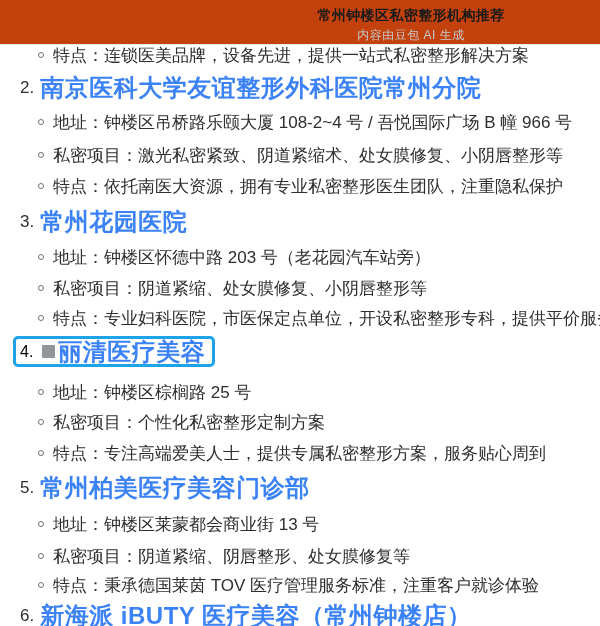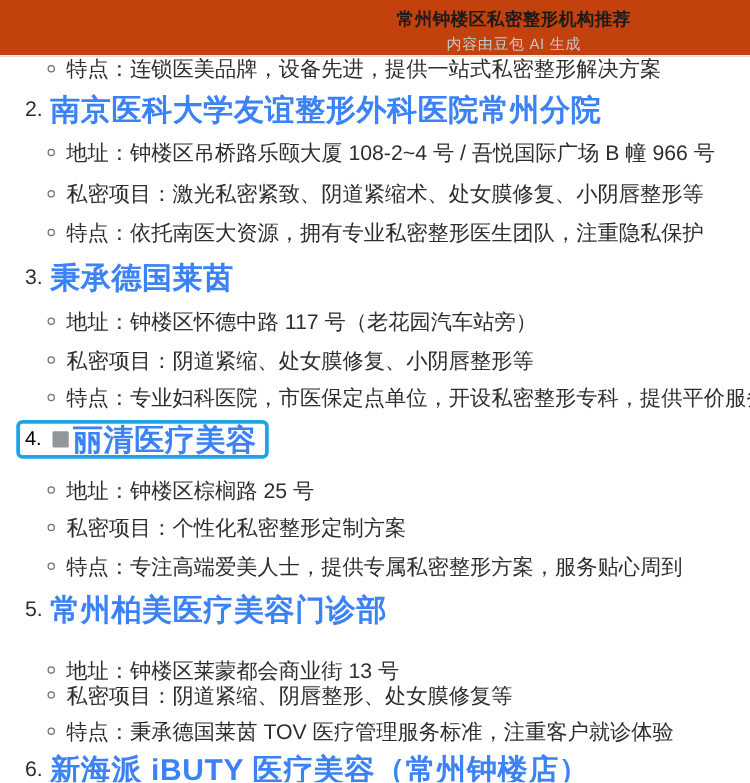--- a/index.html
+++ b/index.html
@@ -70,25 +70,25 @@
     <span class="circle"></span>
     <span>私密项目：激光私密紧致、阴道紧缩术、处女膜修复、小阴唇整形等</span>
   </div>
   <div class="row bullet-row" style="top:170px">
     <span class="circle"></span>
     <span>特点：依托南医大资源，拥有专业私密整形医生团队，注重隐私保护</span>
   </div>
 
   <div class="row head-row" style="top:206px">
     <span class="head-num">3.</span>
-    <span class="head-name">秉承德国莱茵</span>
+    <span class="head-name">常州花园医院</span>
   </div>
   <div class="row bullet-row" style="top:241px">
     <span class="circle"></span>
-    <span>地址：钟楼区怀德中路 117 号（老花园汽车站旁）</span>
+    <span>地址：钟楼区怀德中路 203 号（老花园汽车站旁）</span>
   </div>
   <div class="row bullet-row" style="top:272px">
     <span class="circle"></span>
     <span>私密项目：阴道紧缩、处女膜修复、小阴唇整形等</span>
   </div>
   <div class="row bullet-row" style="top:302px">
     <span class="circle"></span>
     <span>特点：专业妇科医院，市医保定点单位，开设私密整形专科，提供平价服务</span>
   </div>
 
@@ -109,21 +109,21 @@
   </div>
   <div class="row bullet-row" style="top:437px">
     <span class="circle"></span>
     <span>特点：专注高端爱美人士，提供专属私密整形方案，服务贴心周到</span>
   </div>
 
   <div class="row head-row" style="top:472px">
     <span class="head-num">5.</span>
     <span class="head-name">常州柏美医疗美容门诊部</span>
   </div>
-  <div class="row bullet-row" style="top:520px">
+  <div class="row bullet-row" style="top:508px">
     <span class="circle"></span>
     <span>地址：钟楼区莱蒙都会商业街 13 号</span>
   </div>
   <div class="row bullet-row" style="top:540px">
     <span class="circle"></span>
     <span>私密项目：阴道紧缩、阴唇整形、处女膜修复等</span>
   </div>
   <div class="row bullet-row" style="top:569px">
     <span class="circle"></span>
     <span>特点：秉承德国莱茵 TOV 医疗管理服务标准，注重客户就诊体验</span>

